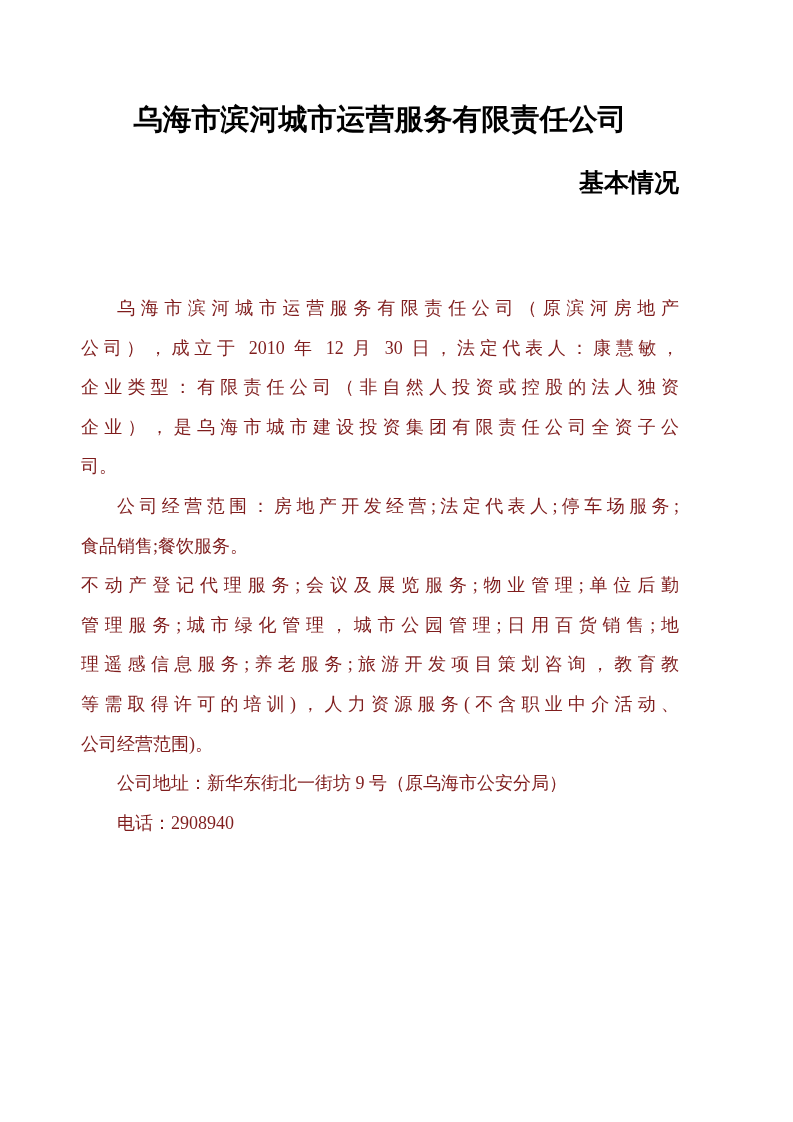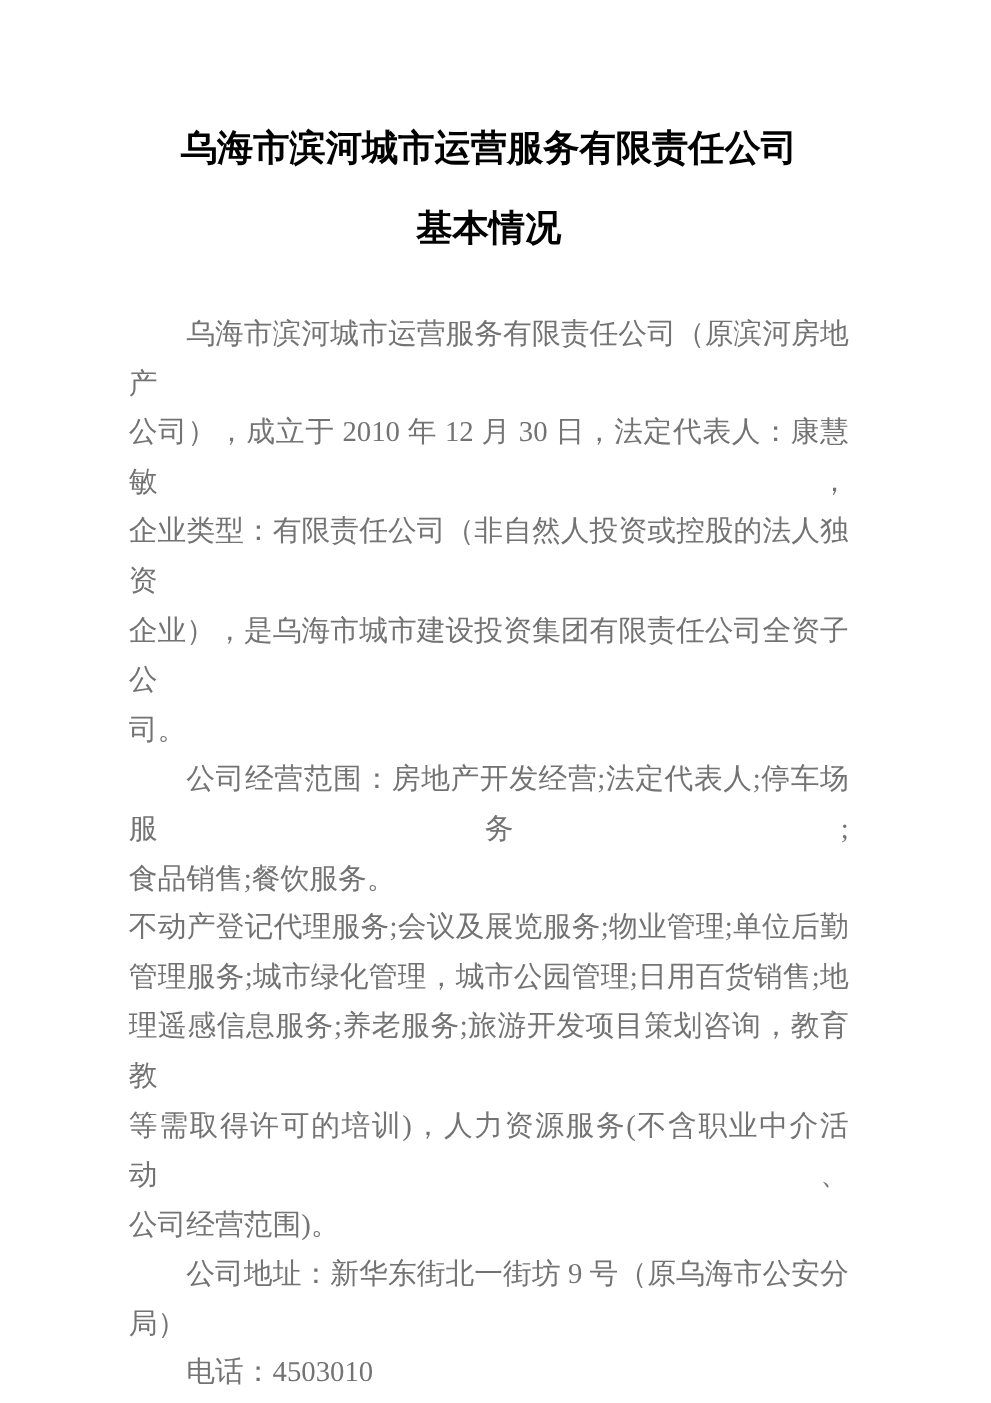--- a/index.html
+++ b/index.html
@@ -8,45 +8,45 @@
     background: #ffffff;
   }
   .page {
     position: relative;
     width: 793px;
     height: 1122px;
     margin: 0;
     background: #ffffff;
     color: #000000;
     box-sizing: border-box;
-    padding: 99px 114px 0 103px;
+    padding: 99px 114px 0 81px;
     font-family: "Liberation Serif", "DejaVu Serif", serif;
     overflow: hidden;
   }
   .doc-title {
     margin: 0;
     font-size: 29px;
     line-height: 40px;
     font-weight: bold;
     text-align: center;
     white-space: nowrap;
   }
   .doc-subtitle {
     margin: 24px 0 0 0;
-    font-size: 29px;
+    font-size: 25px;
     line-height: 40px;
     font-weight: bold;
-    text-align: center;
+    text-align: right;
     white-space: nowrap;
   }
   .doc-body {
-    margin-top: 44px;
-    font-size: 23px;
+    margin-top: 86px;
+    font-size: 18px;
     line-height: 39.6px;
-    color: #737373;
+    color: #7f1d1d;
     text-align: justify;
   }
   .paragraph {
     margin: 0;
   }
   
   .line {
     text-align: justify;
     text-align-last: justify;
     min-height: 39.6px;
@@ -88,17 +88,17 @@
       <div class="line">理遥感信息服务;养老服务;旅游开发项目策划咨询，教育教</div>
       <div class="line">等需取得许可的培训)，人力资源服务(不含职业中介活动、</div>
       <div class="line plast">公司经营范围)。</div>
     </div>
 
     <div class="paragraph">
       <div class="line first plast">公司地址：新华东街北一街坊 9 号（原乌海市公安分局）</div>
     </div>
 
     <div class="paragraph">
-      <div class="line first plast">电话：4503010</div>
+      <div class="line first plast">电话：2908940</div>
     </div>
 
   </div>
 </div>
 
 </body></html>

